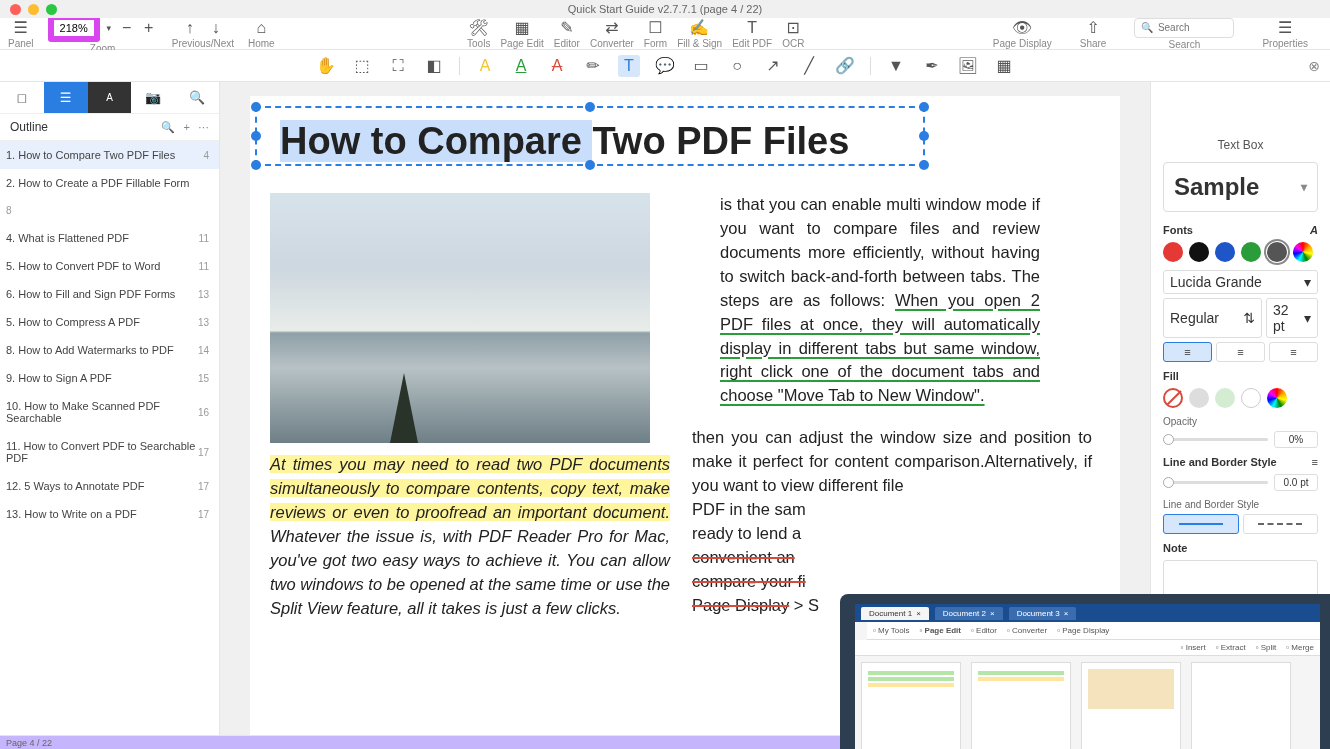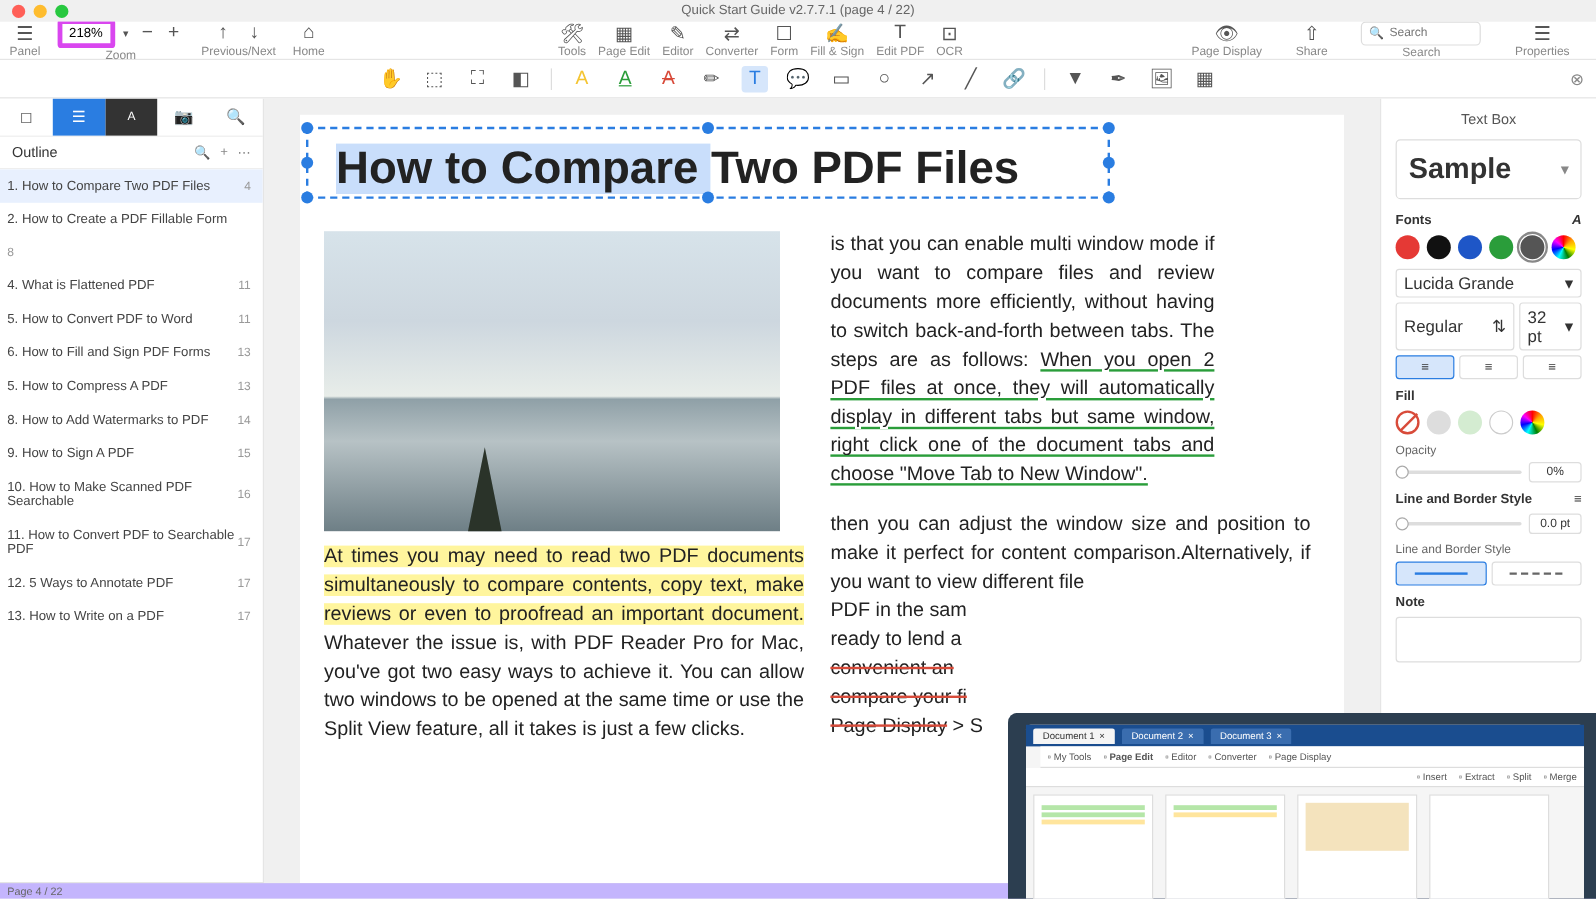--- a/index.html
+++ b/index.html
@@ -14,21 +14,21 @@
 .tl-max { background: #28c840; }
 .title-text { position: absolute; left: 50%; transform: translateX(-50%); font-size: 11px; color: #666; }
 
 
 .main-toolbar { height: 32px; background: #fff; border-bottom: 1px solid #e5e5e5; display: flex; align-items: center; padding: 0 8px; }
 .tb-group { display: flex; flex-direction: column; align-items: center; margin-right: 14px; }
 .tb-icons { display: flex; gap: 8px; align-items: center; }
 .tb-icon { width: 18px; height: 18px; display: flex; align-items: center; justify-content: center; color: #555; cursor: pointer; }
 .tb-label { font-size: 10px; color: #888; margin-top: 1px; }
 .tb-zoom { display: flex; align-items: center; gap: 4px; }
-.zoom-val { font-size: 11px; padding: 2px 6px; border: 4px solid #d946ef; border-radius: 3px; }
+.zoom-val { font-size: 11px; padding: 2px 6px; border: 6px solid #d946ef; border-radius: 3px; }
 .tb-center { margin-left: auto; display: flex; gap: 0; }
 .tb-center .tb-group { margin-right: 10px; }
 .tb-right { margin-left: auto; display: flex; gap: 14px; align-items: center; }
 .search-box { display: flex; align-items: center; gap: 4px; border: 1px solid #ddd; border-radius: 4px; padding: 2px 6px; width: 100px; height:20px;}
 .search-box input { border: none; outline: none; font-size: 10px; width: 70px; }
 
 
 .sec-toolbar { height: 32px; background: #fff; border-bottom: 1px solid #e5e5e5; display: flex; align-items: center; justify-content: center; gap: 14px; position: relative;}
 .sec-icon { width: 22px; height: 22px; display: flex; align-items: center; justify-content: center; cursor: pointer; border-radius: 3px; color: #555;}
 .sec-icon.active { background: #d6e6fb; color:#2a7de1;}
@@ -71,21 +71,21 @@
 .photo { width: 380px; height: 250px; background: linear-gradient(180deg,#d7e3ea 0%,#cdd7df 30%,#e8ede9 55%,#8fa0a7 56%,#b7c2c5 70%,#6e7f86 100%); position: relative; margin-bottom: 10px;}
 .tree { position:absolute; bottom:0; left:120px; width:0; height:0; border-left:14px solid transparent; border-right:14px solid transparent; border-bottom:70px solid #2a3329;}
 
 .body-text { font-size: 16.5px; color: #222; text-align: justify; text-justify: inter-word; line-height: 1.45; }
 .hl-yellow { background: #fff59d; }
 .underline-green { text-decoration: underline; text-decoration-color: #2a9d3a; text-decoration-thickness: 2px; text-underline-offset:3px;}
 .strike-red { text-decoration: line-through; text-decoration-color: #d84b3a; text-decoration-thickness: 2px; }
 
 
 .rightpanel { width: 180px; background: #fff; border-left: 1px solid #e5e5e5; padding: 10px 12px; overflow-y:auto; font-size:11px; color:#333;}
-.rp-title { text-align: center; font-size: 12px; color:#555; margin-bottom: 10px; }
+.rp-title { text-align: center; font-size: 12px; color:#555; margin-bottom: 10px; margin-top: 46px; }
 .sample-box { border: 1px solid #ddd; border-radius: 4px; padding: 10px; font-size: 24px; font-weight: 600; display: flex; justify-content: space-between; align-items: center; margin-bottom: 12px; }
 .sample-box .chev { font-size:12px; color:#888;}
 .rp-section-hdr { display:flex; justify-content:space-between; align-items:center; font-size:11px; font-weight:600; margin: 8px 0 6px 0;}
 .color-row { display: flex; gap: 6px; margin-bottom: 8px; }
 .color-dot { width: 20px; height: 20px; border-radius: 50%; cursor:pointer; }
 .color-dot.active { outline: 2px solid #888; outline-offset:1px;}
 .rainbow { background: conic-gradient(red,orange,yellow,green,cyan,blue,magenta,red);}
 .none-dot { width:20px; height:20px; border-radius:50%; border:2px solid #d84b3a; position:relative;}
 .none-dot::after{content:"";position:absolute;width:2px;height:20px;background:#d84b3a;left:8px;top:-2px;transform:rotate(45deg);}
 .rp-select { width: 100%; border: 1px solid #ddd; border-radius: 3px; padding: 3px 6px; font-size:14px; margin-bottom:4px; display:flex; justify-content:space-between; align-items:center; cursor:pointer;}
@@ -353,26 +353,26 @@
       </div>
       <h1 class="doc-title"><span class="hl">How to Compare </span><span>Two PDF Files</span></h1>
 
       <div class="doc-body">
         <div>
           <div class="col-left">
             <div class="photo">
                 <div class="tree"></div>
               </div>
           </div>
-          <div class="body-text" style="width:400px;">
+          <div class="body-text" style="width:400px;font-style:italic;">
             <span class="hl-yellow">At times you may need to read two PDF documents simultaneously to compare contents, copy text, make reviews or even to proofread an important document.</span><span> Whatever the issue is, with PDF Reader Pro for Mac, you've got two easy ways to achieve it. You can allow two windows to be opened at the same time or use the Split View feature, all it takes is just a few clicks.</span>
           </div>
         </div>
         <div>
-          <div class="body-text col-right" style="width:320px;">
+          <div class="body-text col-right" style="width:320px;margin-left:28px;">
             <span>is that you can enable multi window mode if you want to compare files and review documents more efficiently, without having to switch back-and-forth between tabs. The steps are as follows: </span><span class="underline-green">When you open 2 PDF files at once, they will automatically display in different tabs but same window, right click one of the document tabs and choose "Move Tab to New Window".</span>
           </div>
           <div class="body-text" style="width:400px;margin-top:18px;">
             <span>then you can adjust the window size and position to make it perfect for content comparison.Alternatively, if you want to view different file</span><br>
             <span> PDF in the sam</span><br>
             <span> ready to lend a</span><br>
             <span class="strike-red">convenient an</span><br>
             <span class="strike-red">compare your fi</span><br>
             <span class="strike-red">Page Display</span><span> &gt; S</span>
           </div>

